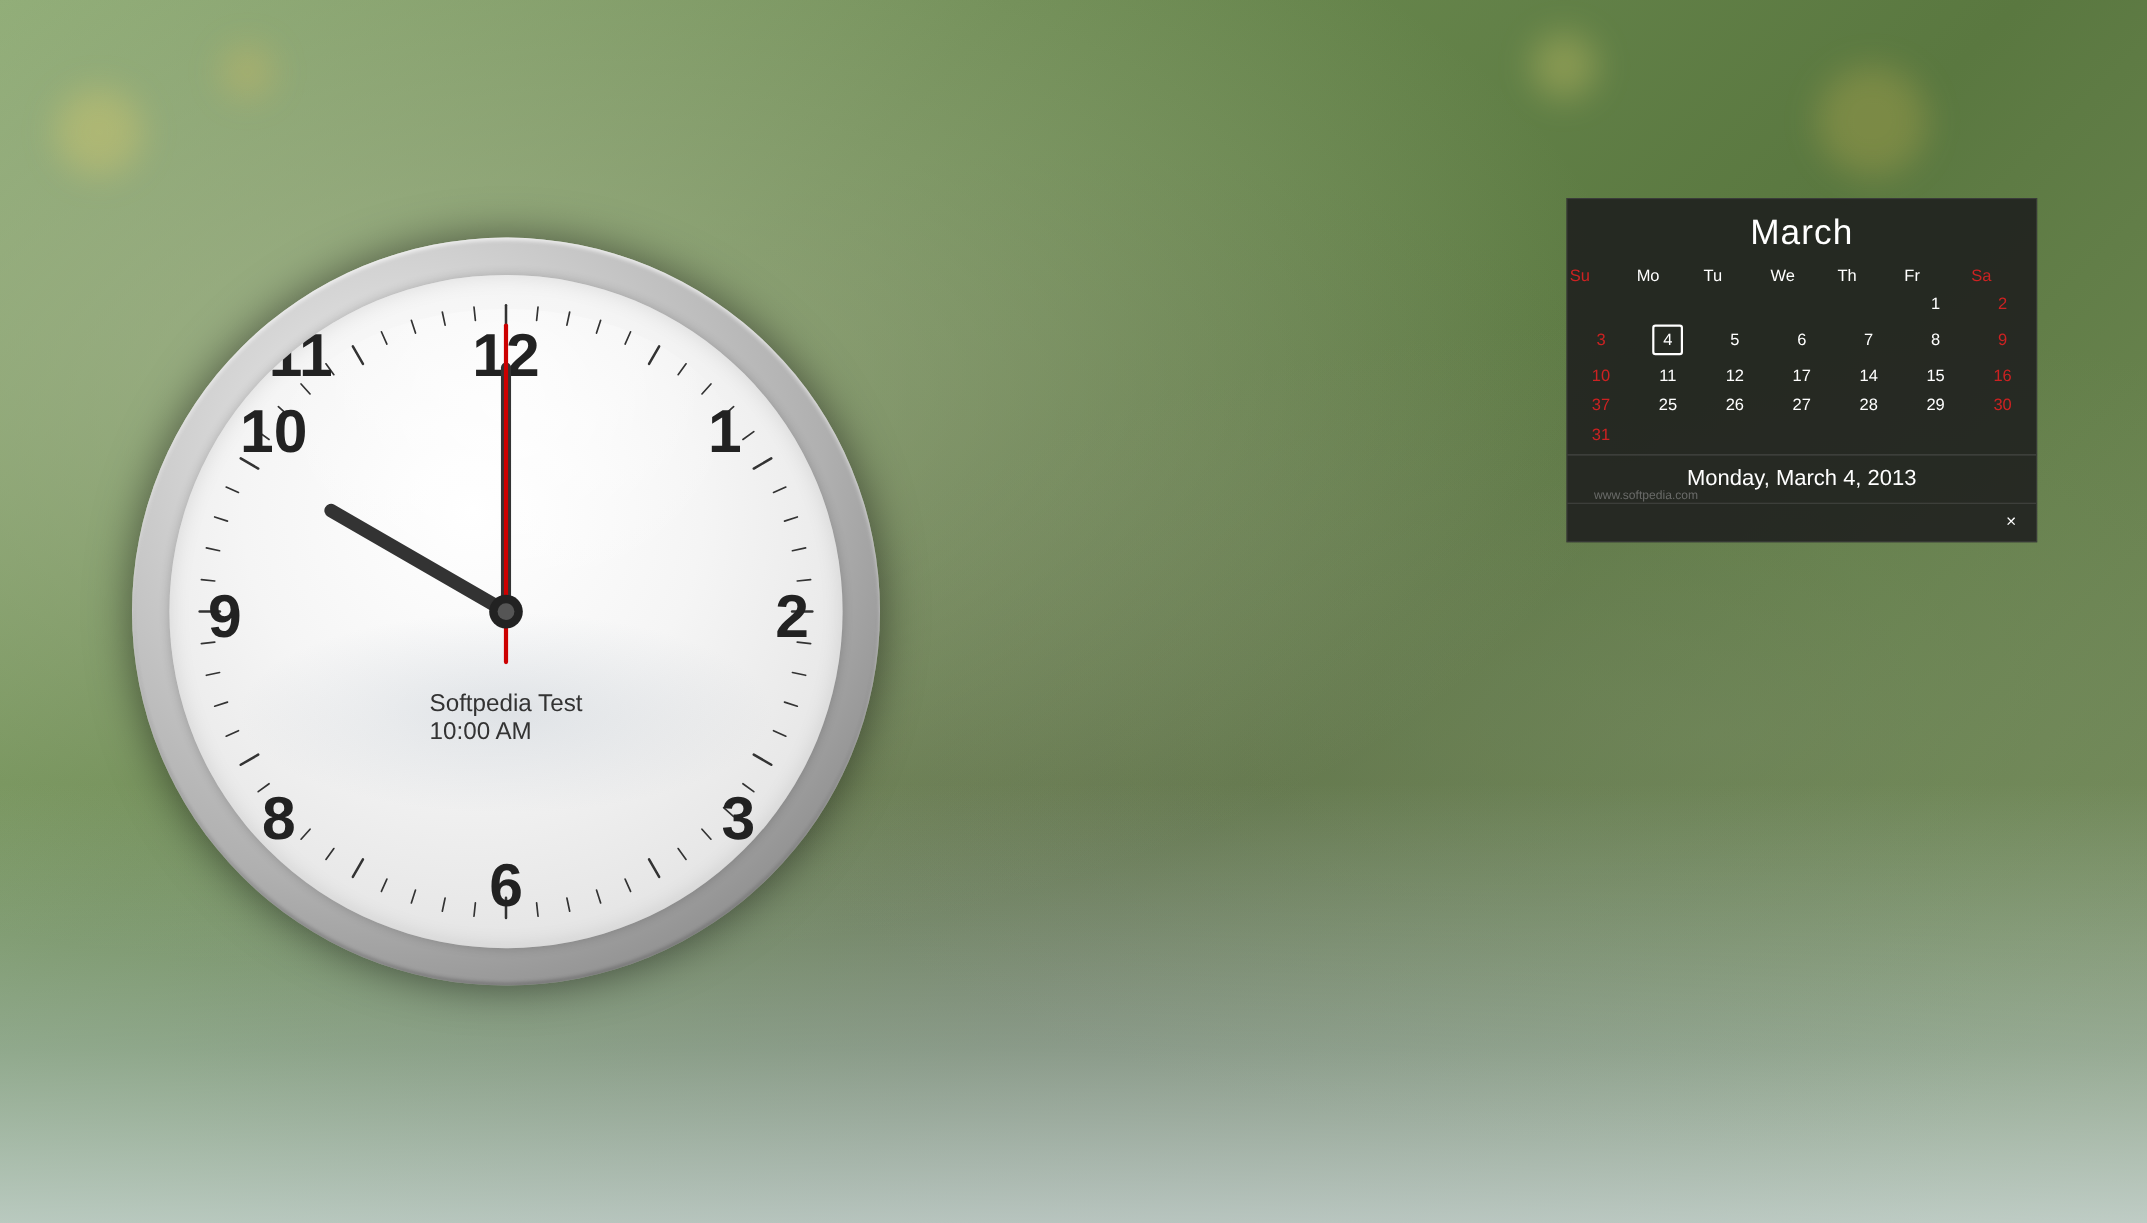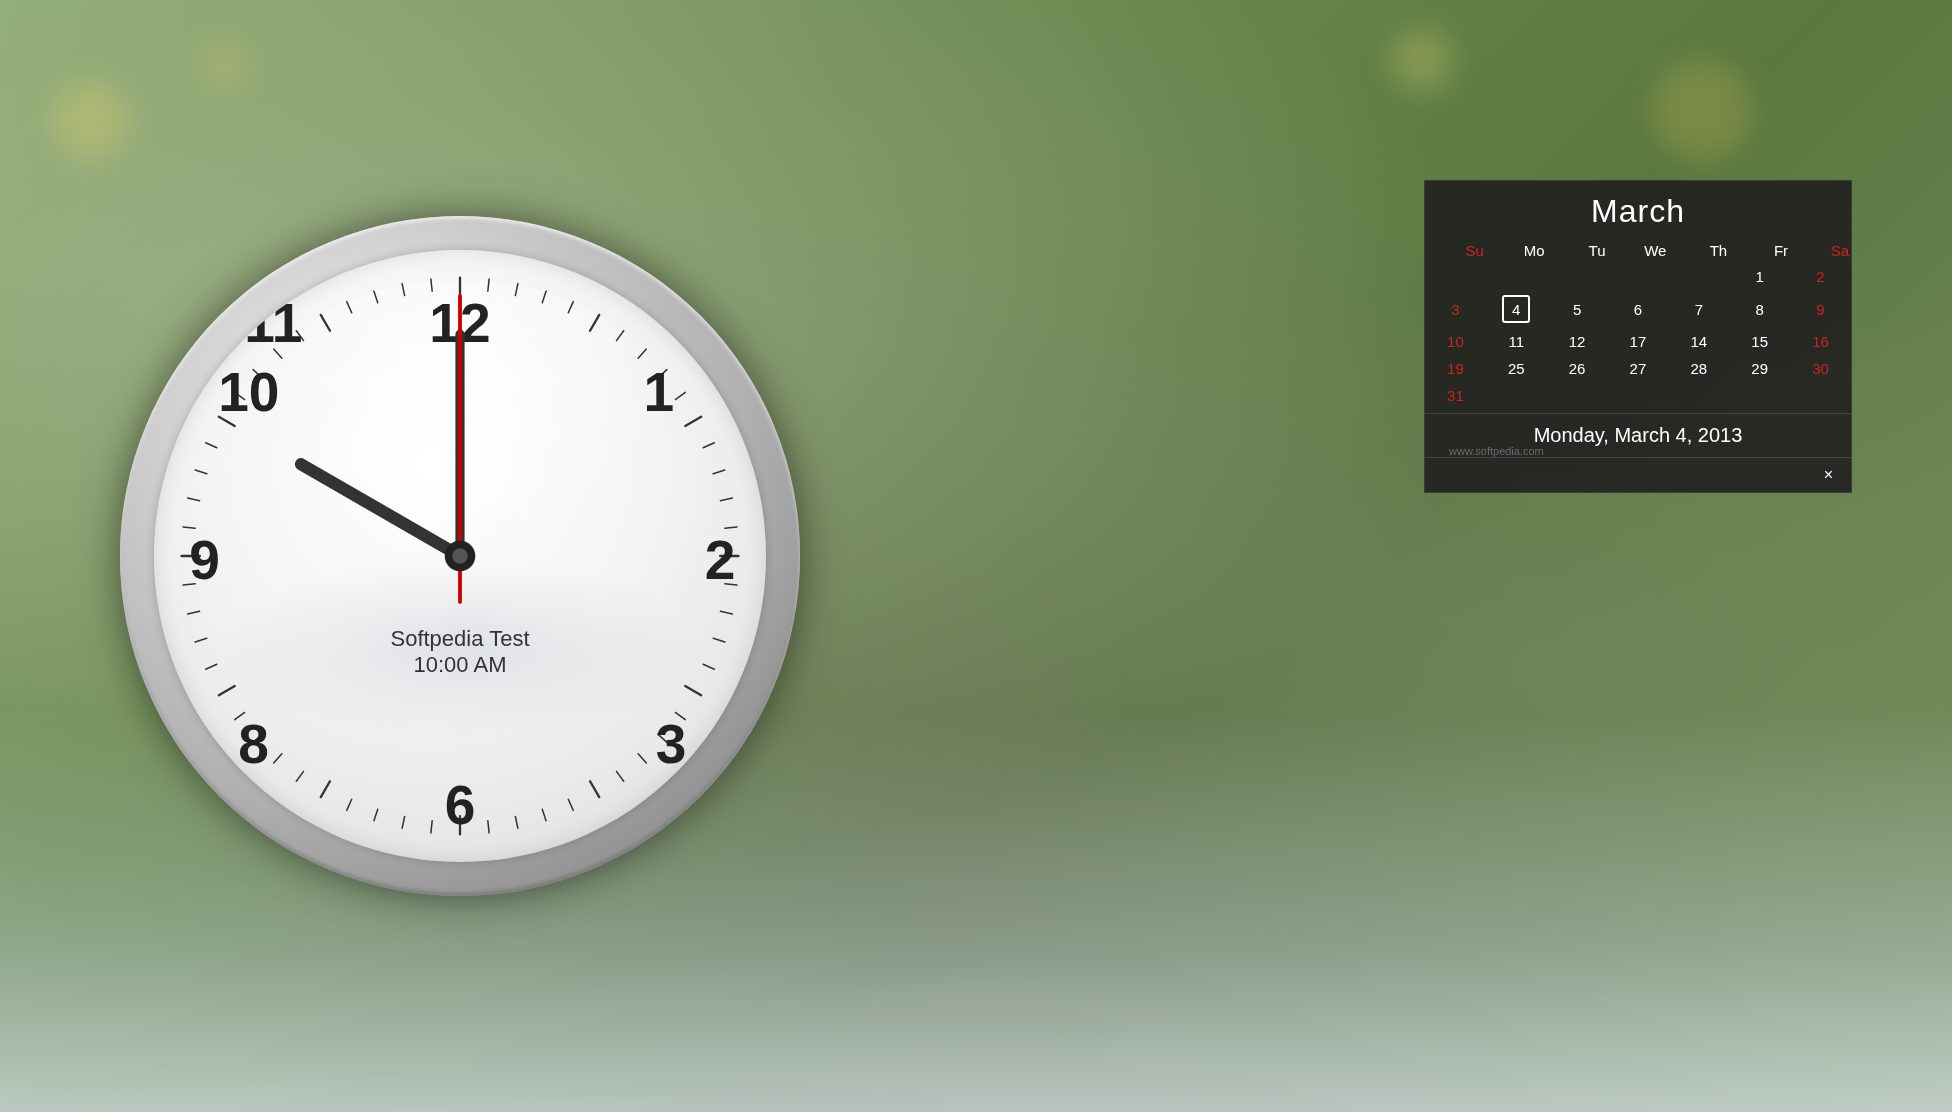--- a/index.html
+++ b/index.html
@@ -109,21 +109,21 @@
       top: 0; left: 0;
       width: 100%; height: 100%;
     }
 
     
     .clock-label {
       position: absolute;
       bottom: 30%;
       left: 50%;
       transform: translateX(-50%);
-      text-align: center;
+      text-align: left;
       z-index: 10;
     }
 
     .clock-name {
       font-size: 22px;
       color: #333;
       font-weight: 400;
     }
 
     .clock-time {
@@ -152,21 +152,21 @@
       letter-spacing: 1px;
     }
 
     .calendar-grid {
       width: 100%;
       border-collapse: collapse;
       padding: 0 8px;
     }
 
     .calendar-grid th {
-      text-align: right;
+      text-align: left;
       font-size: 15px;
       font-weight: 400;
       padding: 4px 2px;
       width: 14.28%;
     }
 
     .calendar-grid th.sunday,
     .calendar-grid th.saturday {
       color: #cc2222;
     }
@@ -390,21 +390,21 @@
         <tr>
           <td class="weekend">10</td>
           <td>11</td>
           <td>12</td>
           <td>17</td>
           <td>14</td>
           <td>15</td>
           <td class="weekend">16</td>
         </tr>
         <tr>
-          <td class="weekend">19</td>
+          <td class="weekend">37</td>
           <td>25</td>
           <td>26</td>
           <td>27</td>
           <td>28</td>
           <td>29</td>
           <td class="weekend">30</td>
         </tr>
         <tr>
           <td class="weekend">31</td>
           <td></td>

